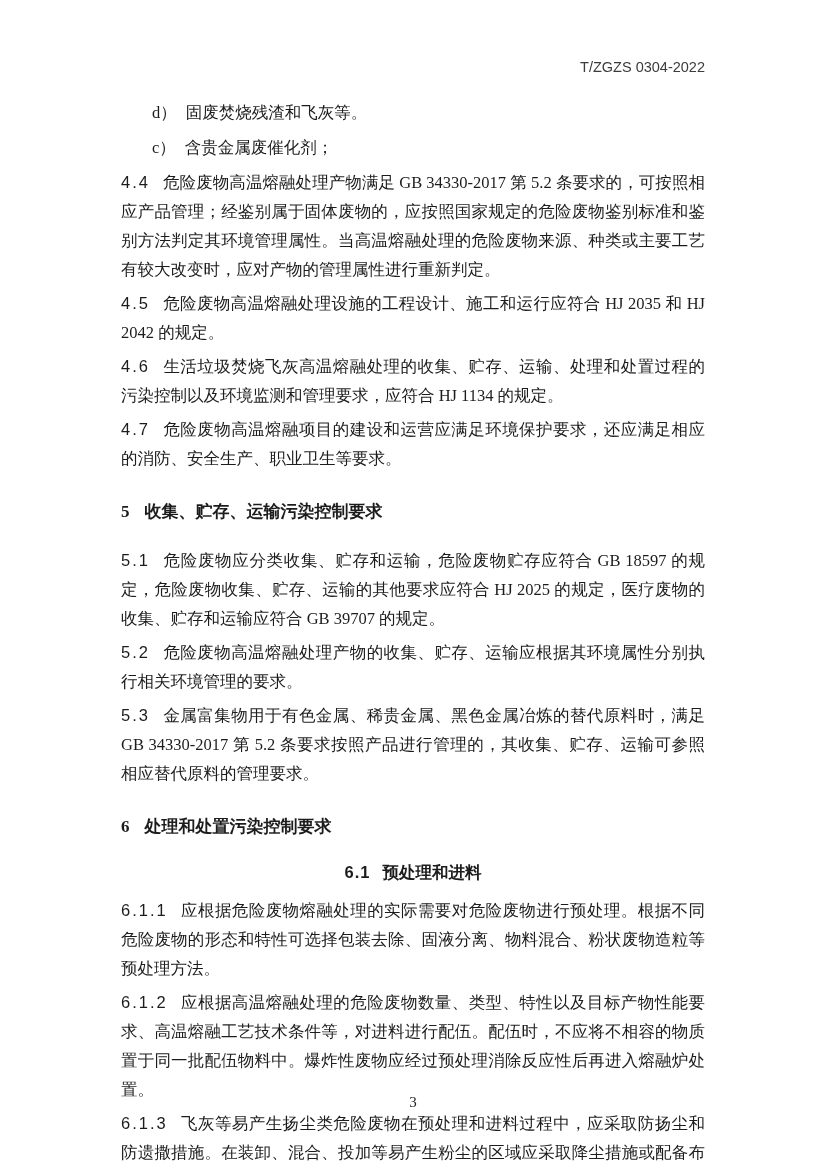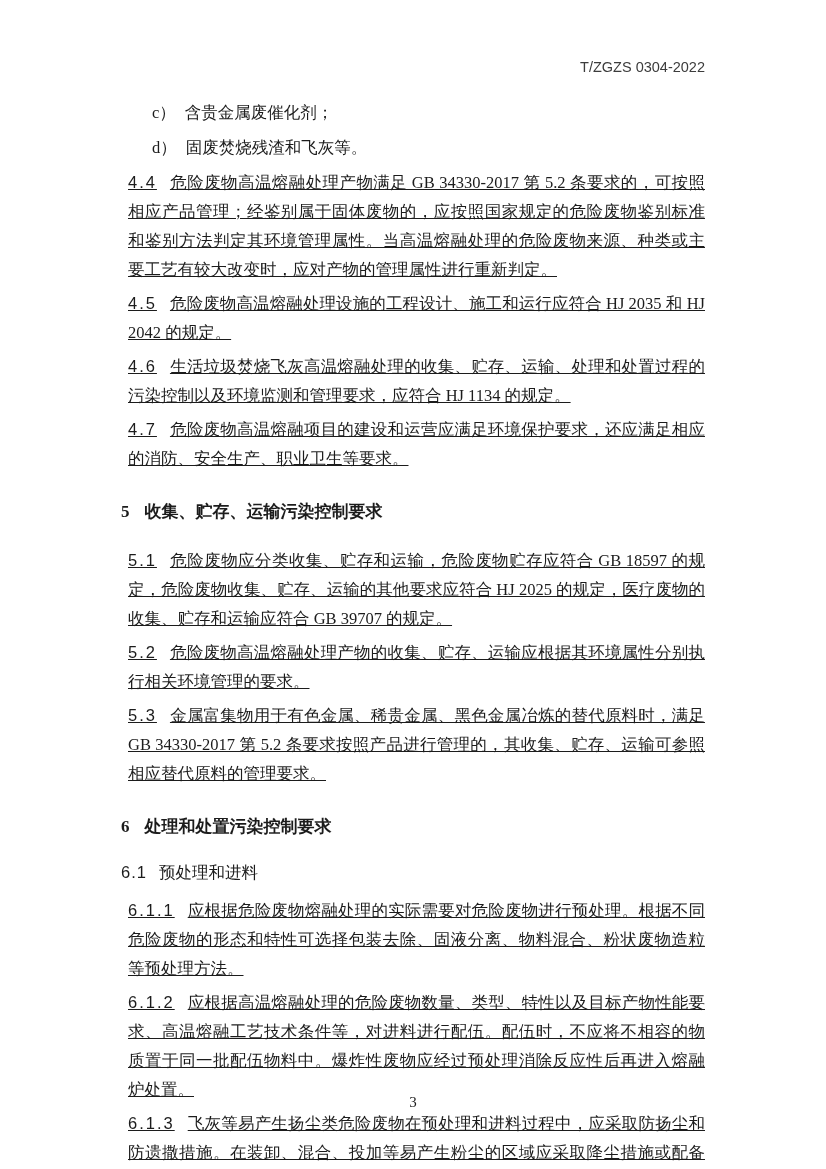--- a/index.html
+++ b/index.html
@@ -33,22 +33,21 @@
     text-align: justify;
   }
   .list-item {
     padding-left: 31px;
     margin: 0 0 6px 0;
   }
   .list-label {
     margin-right: 9px;
   }
   .clause {
-    margin: 0 0 5px 7px;
-    text-decoration: underline;
+    margin: 0 0 5px 0;
   }
   .cnum {
     font-family: "Liberation Sans", "DejaVu Sans", sans-serif;
     letter-spacing: 2px;
     margin-right: 13px;
     white-space: nowrap;
   }
   .section-heading {
     font-family: Liberation Serif, serif;
     font-weight: 700;
@@ -56,24 +55,24 @@
     line-height: 24px;
     text-align: left;
     margin: 27px 0 22px 0;
   }
   .section-heading .hnum {
     margin-right: 14px;
     letter-spacing: 1px;
   }
   .sub-heading {
     font-family: "Liberation Sans", "DejaVu Sans", sans-serif;
-    font-weight: 400;
+    font-weight: 700;
     font-size: 16.5px;
     line-height: 22px;
-    text-align: left;
+    text-align: center;
     margin: 6px 0 13px 0;
   }
   .sub-heading .hnum {
     margin-right: 12px;
     letter-spacing: 1px;
   }
   .heading-6 {
   }
   .page-footer {
     position: absolute;
@@ -88,24 +87,24 @@
 </head>
 <body>
 
 <div class="page">
 
   <div class="doc-header">T/ZGZS 0304-2022</div>
 
   <div class="body-text">
 
     <p class="list-item">
-      <span class="list-label">c）</span><span>含贵金属废催化剂；</span>
+      <span class="list-label">d）</span><span>固废焚烧残渣和飞灰等。</span>
     </p>
     <p class="list-item">
-      <span class="list-label">d）</span><span>固废焚烧残渣和飞灰等。</span>
+      <span class="list-label">c）</span><span>含贵金属废催化剂；</span>
     </p>
 
     <p class="clause">
       <span class="cnum">4.4</span><span>危险废物高温熔融处理产物满足 GB 34330-2017 第 5.2 条要求的，可按照相应产品管理；经鉴别属于固体废物的，应按照国家规定的危险废物鉴别标准和鉴别方法判定其环境管理属性。当高温熔融处理的危险废物来源、种类或主要工艺有较大改变时，应对产物的管理属性进行重新判定。</span>
     </p>
     <p class="clause">
       <span class="cnum">4.5</span><span>危险废物高温熔融处理设施的工程设计、施工和运行应符合 HJ 2035 和 HJ 2042 的规定。</span>
     </p>
     <p class="clause">
       <span class="cnum">4.6</span><span>生活垃圾焚烧飞灰高温熔融处理的收集、贮存、运输、处理和处置过程的污染控制以及环境监测和管理要求，应符合 HJ 1134 的规定。</span>

